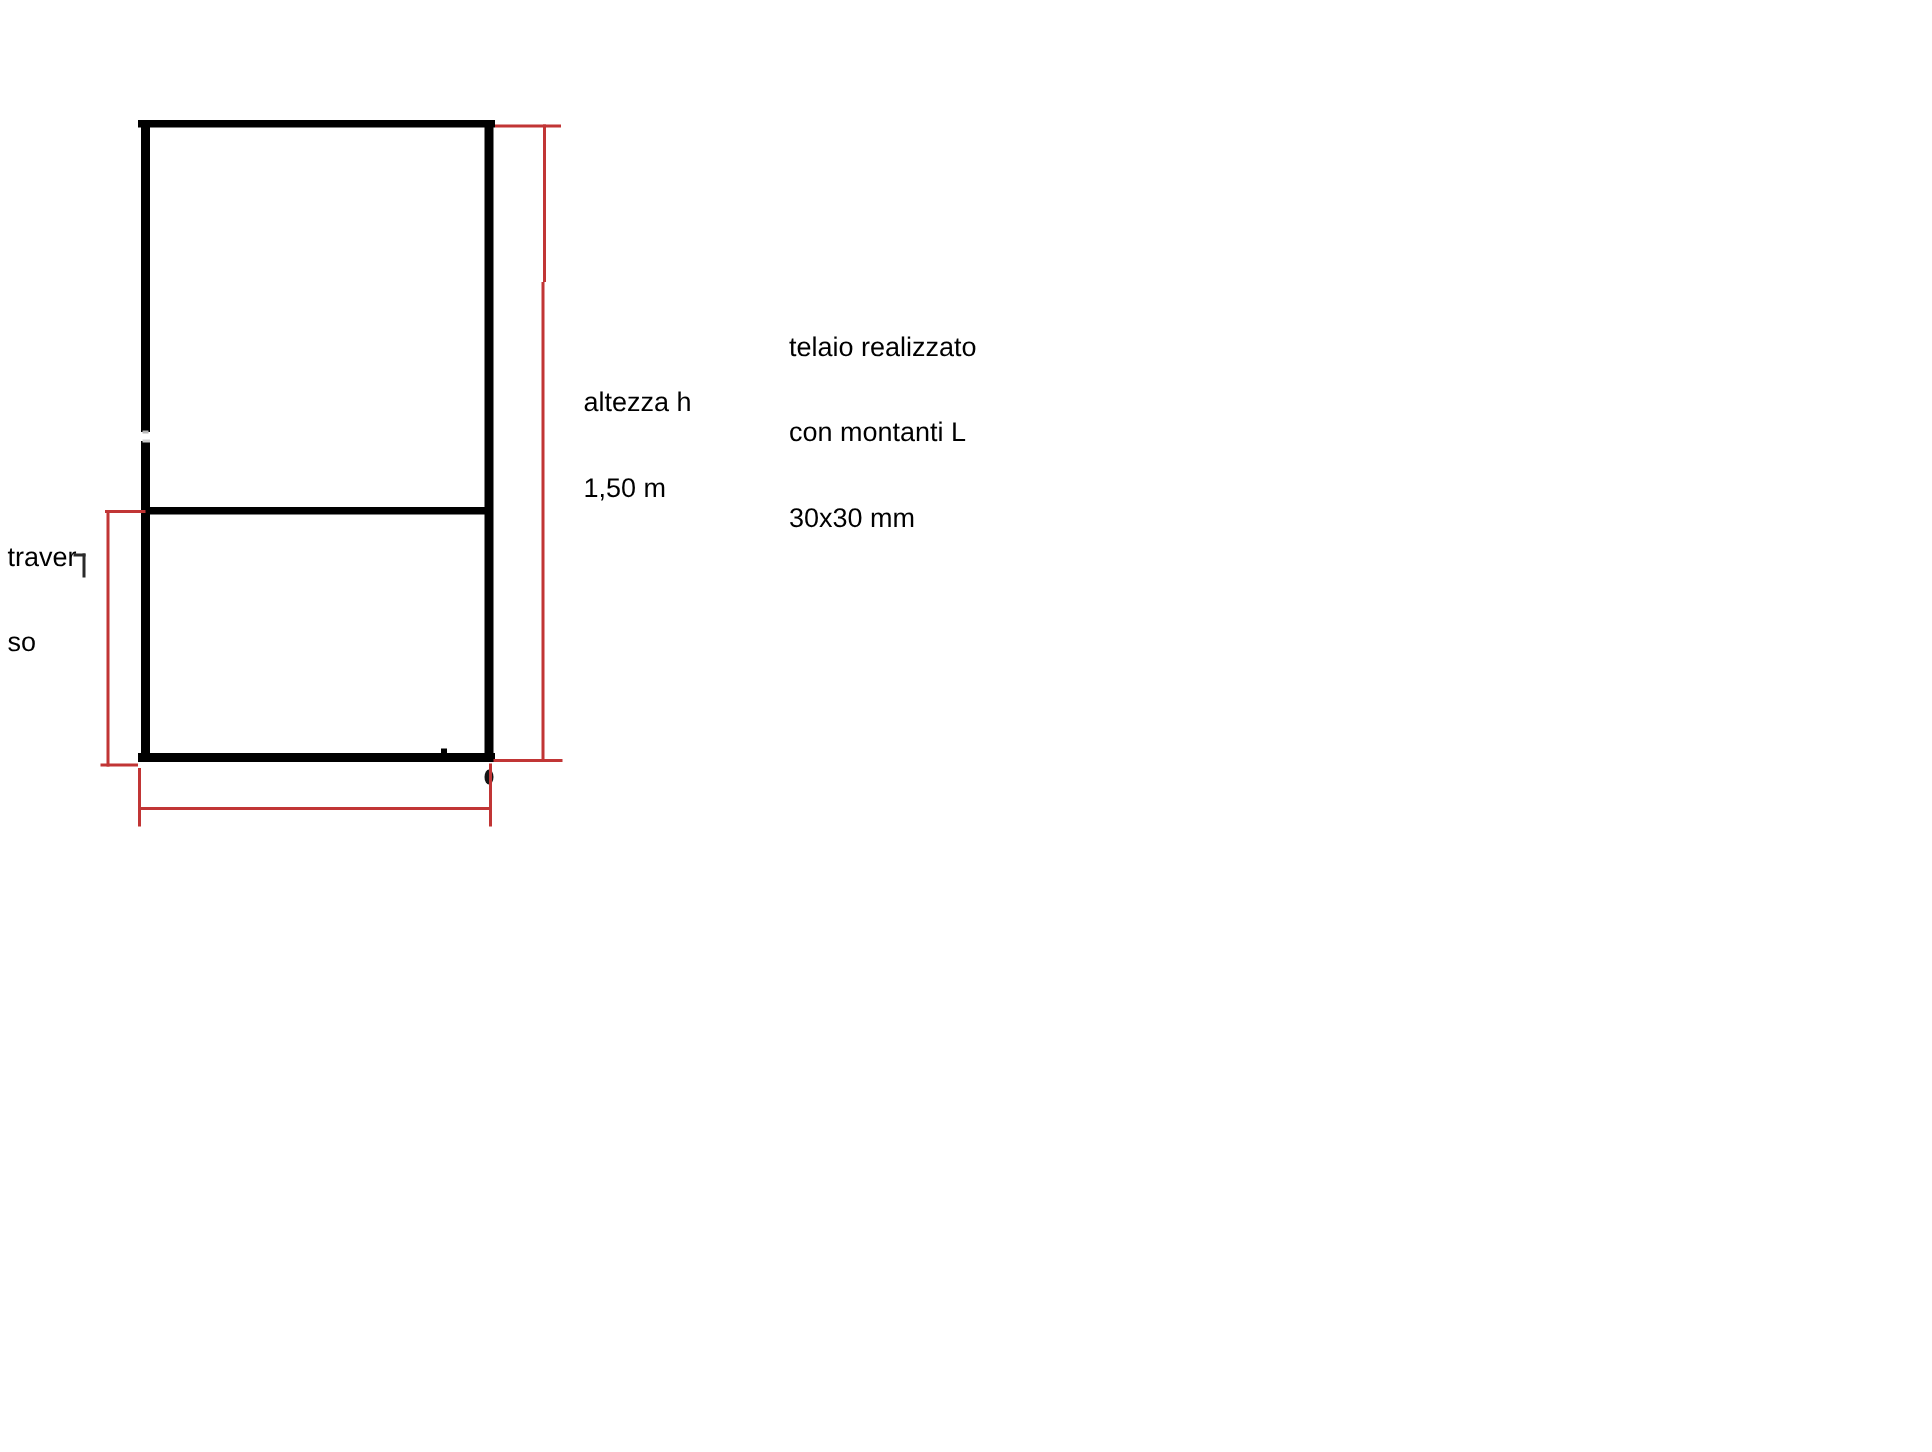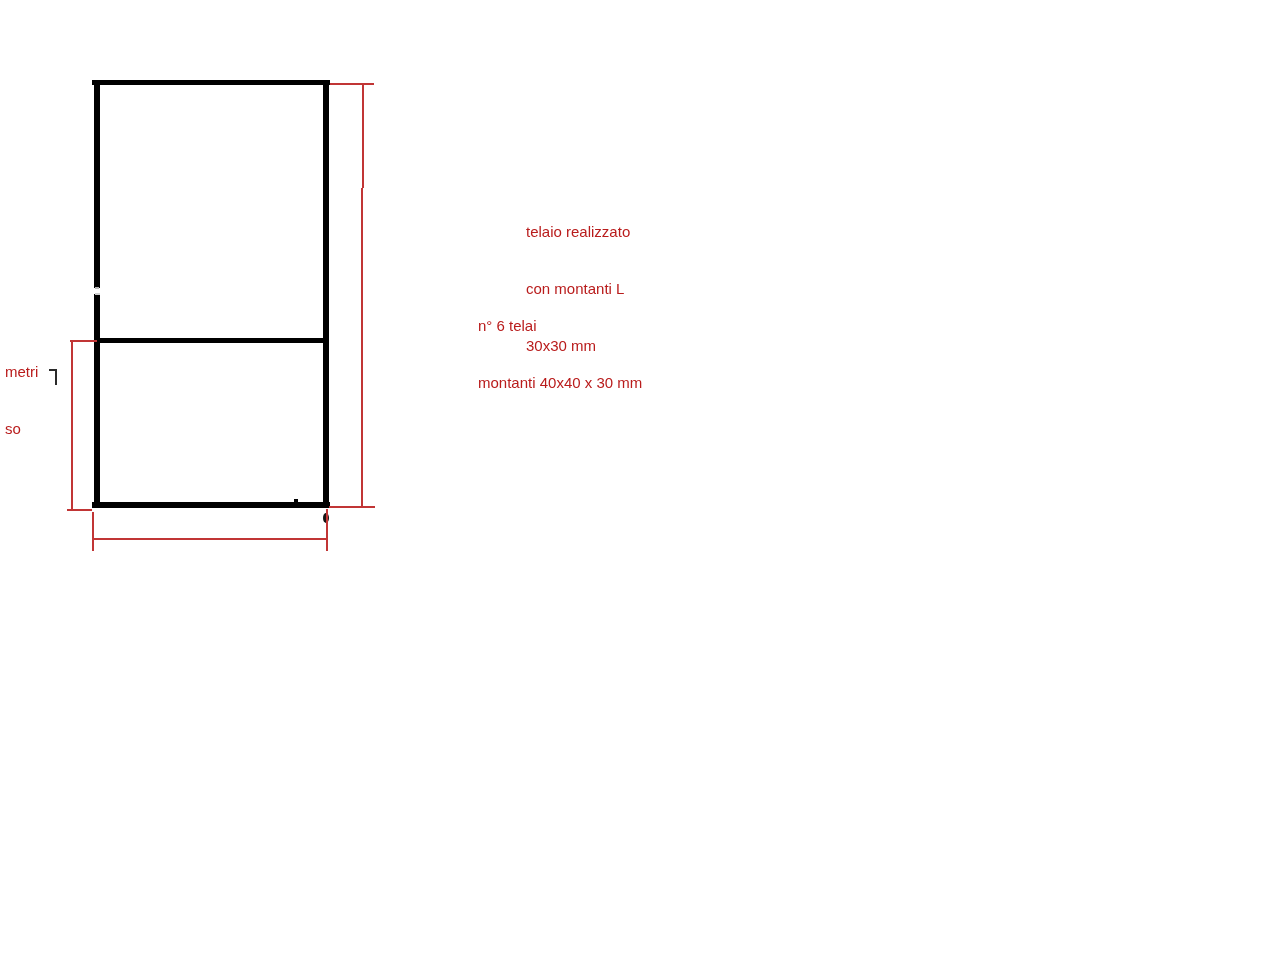--- a/index.html
+++ b/index.html
@@ -10,24 +10,24 @@
     background: #ffffff;
     font-family: "Liberation Sans", sans-serif;
     color: #1a1a1a;
     overflow: hidden;
   }
   .abs { position: absolute; }
   .black { background: #000000; }
   .red { background: #c13535; }
   .txt {
     position: absolute;
-    font-size: 15px;
+    font-size: 18px;
     line-height: 19px;
     white-space: pre;
-    color: #b91c1c;
+    color: #000000;
   }
   .stray {
     position: absolute;
     left: 49px; top: 369px;
     width: 6px; height: 14px;
     border-top: 2px solid #2a2a2a;
     border-right: 2px solid #2a2a2a;
   }
   .weld-dot {
     position: absolute;
@@ -61,33 +61,33 @@
   <div class="abs red" style="left:329px; top:506px; width:46px; height:1.5px;"></div>
 
   <div class="abs red" style="left:71px; top:341px; width:1.5px; height:170px;"></div>
   <div class="abs red" style="left:70px; top:340px; width:27px; height:1.5px;"></div>
   <div class="abs red" style="left:67px; top:509px; width:25px; height:1.5px;"></div>
 
   <div class="abs red" style="left:93px; top:538px; width:235px; height:1.5px;"></div>
   <div class="abs red" style="left:92px; top:512px; width:1.5px; height:39px;"></div>
   <div class="abs red" style="left:326px; top:509px; width:1.5px; height:42px;"></div>
 
+  <div class="txt" style="left:389px; top:221px;">
+    <div>altezza h</div>
+    <div>1,50 m</div>
+  </div>
 
   <div class="txt" style="left:526px; top:184px;">
     <div>telaio realizzato</div>
     <div>con montanti L</div>
     <div>30x30 mm</div>
   </div>
 
-  <div class="txt" style="left:478px; top:278px;">
-    <div>n° 6 telai</div>
-    <div>montanti 40x40 x 30 mm</div>
-  </div>
 
   <div class="txt" style="left:5px; top:324px;">
-    <div>metri</div>
+    <div>traver</div>
     <div>so</div>
   </div>
 
 
   <div class="stray"></div>
 
 </div>
 
 </body></html>

